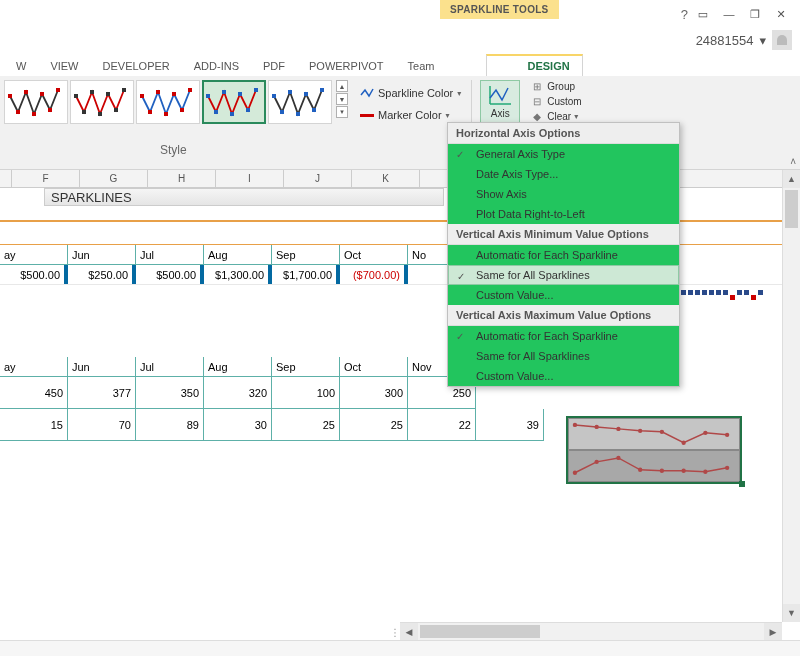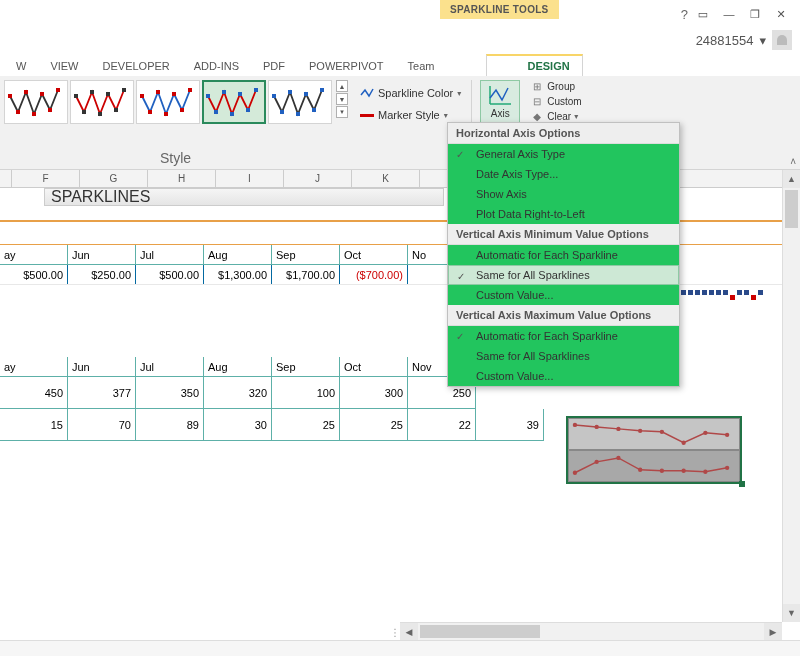--- a/index.html
+++ b/index.html
@@ -23,21 +23,21 @@
 .ribbon-tab.design { position:relative; background:#fff; border-top:2px solid #f8d568;padding-left:40px; }
 
 
 .ribbon-body { height:94px; background:#f1f1f1; border-bottom:1px solid #d4d4d4; display:flex; position:relative; }
 .style-gallery { display:flex; gap:2px; padding:4px; align-items:flex-start; }
 .style-thumb { width:64px; height:44px; background:#fff; border:1px solid #d4d4d4; display:flex; align-items:center; justify-content:center; }
 .style-thumb.selected { border:2px solid #2a8a5c; background:#d4ead9; }
 .style-thumb svg { width:56px; height:36px; }
 .gallery-more { width:14px; display:flex; flex-direction:column; justify-content:center; gap:1px; padding-left:2px; }
 .gallery-more div { height:12px; border:1px solid #b0b0b0; background:#fff; display:flex; align-items:center; justify-content:center; font-size:7px; color:#555; }
-.ribbon-group-label { position:absolute; font-size:14px; color:#666; bottom:3px; }
+.ribbon-group-label { position:absolute; font-size:12px; color:#666; bottom:12px; }
 .color-controls { padding:6px 8px; font-size:11px; color:#333; }
 .color-row { display:flex; align-items:center; gap:4px; height:22px; cursor:pointer; }
 .color-swatch { width:14px; height:3px; }
 .dropdown-caret { font-size:8px; color:#666; }
 .sep { width:1px; background:#d4d4d4; margin:4px 2px; }
 .axis-group { padding:4px 6px; display:flex; gap:8px; }
 .axis-btn { display:flex; flex-direction:column; align-items:center; gap:2px; font-size:10px; color:#333; cursor:pointer; width:40px; background:#d8ebe0; border:1px solid #8ec9a4; padding:3px 2px; }
 .mini-btn-col { display:flex; flex-direction:column; gap:2px; font-size:10px; color:#333; }
 .mini-btn { display:flex; align-items:center; gap:3px; cursor:pointer; padding:1px 2px; }
 .mini-btn .ic { width:14px; text-align:center; color:#777; }
@@ -50,24 +50,24 @@
 .menu-item.highlighted { background:#cde8d5; border:1px solid #8ec9a4; padding:3px 7px 3px 27px; }
 .menu-item .check { position:absolute; left:8px; top:5px; font-size:10px; color:#555; }
 
 
 .sheet-area { position:absolute; left:0; top:170px; right:18px; bottom:34px; overflow:hidden; background:#fff; }
 .col-headers { display:flex; height:18px; background:#f3f3f3; border-bottom:1px solid #ccc; }
 .col-header { border-right:1px solid #ccc; font-size:10px; color:#555; display:flex; align-items:center; justify-content:center; }
 .grid-row { display:flex; height:18px; border-bottom:1px solid #e8e8e8; }
 .teal-row .cell { border-right:1px solid #5db0a8; border-bottom:1px solid #5db0a8; }
 .teal-row { border-bottom:none; }
-.cell { border-right:1px solid #0369a1; font-size:11px; padding:1px 4px; display:flex; align-items:center; }
+.cell { border-right:4px solid #0369a1; font-size:11px; padding:1px 4px; display:flex; align-items:center; }
 .cell.right { justify-content:flex-end; }
 .cell.red { color:#c00; }
-.sparklines-title { background:linear-gradient(#f5f5f5,#e5e5e5); font-size:16px; color:#333; border:1px solid #ccc; height:18px; display:flex; align-items:center; padding-left:6px; }
+.sparklines-title { background:linear-gradient(#f5f5f5,#e5e5e5); font-size:13px; color:#333; border:1px solid #ccc; height:18px; display:flex; align-items:center; padding-left:6px; }
 .selection-box { position:absolute; border:2px solid #217346; pointer-events:none; }
 .selection-handle { position:absolute; width:6px; height:6px; background:#217346; }
 
 
 .vscroll { position:absolute; right:0; top:170px; bottom:34px; width:18px; background:#f1f1f1; border-left:1px solid #ddd; }
 .vscroll .arrow { height:18px; background:#e8e8e8; display:flex; align-items:center; justify-content:center; font-size:9px; color:#666; }
 .vscroll .thumb { position:absolute; left:2px; right:2px; top:20px; height:38px; background:#cdcdcd; }
 .hscroll { position:absolute; bottom:16px; left:400px; right:18px; height:18px; background:#f1f1f1; border-top:1px solid #ddd; display:flex; }
 .hscroll .arrow { width:18px; background:#e8e8e8; display:flex; align-items:center; justify-content:center; font-size:9px; color:#666; }
 .hscroll .track { flex:1; position:relative; }
@@ -188,21 +188,21 @@
   <div class="color-controls">
     <div class="color-row">
       <svg width="14" height="12">
           <polyline points="1,8 5,3 9,9 13,2" fill="none" stroke="#2060c0" stroke-width="1.5"></polyline>
         </svg>
       <span>Sparkline Color</span>
       <span class="dropdown-caret">▾</span>
     </div>
     <div class="color-row">
       <span class="color-swatch" style="background:#c00"></span>
-      <span>Marker Style</span>
+      <span>Marker Color</span>
       <span class="dropdown-caret">▾</span>
     </div>
   </div>
 
   <div class="sep"></div>
 
   <div class="axis-group">
     <div class="axis-btn">
       <svg width="26" height="22">
           <line x1="3" y1="2" x2="3" y2="20" stroke="#2a7" stroke-width="1.5"></line>

